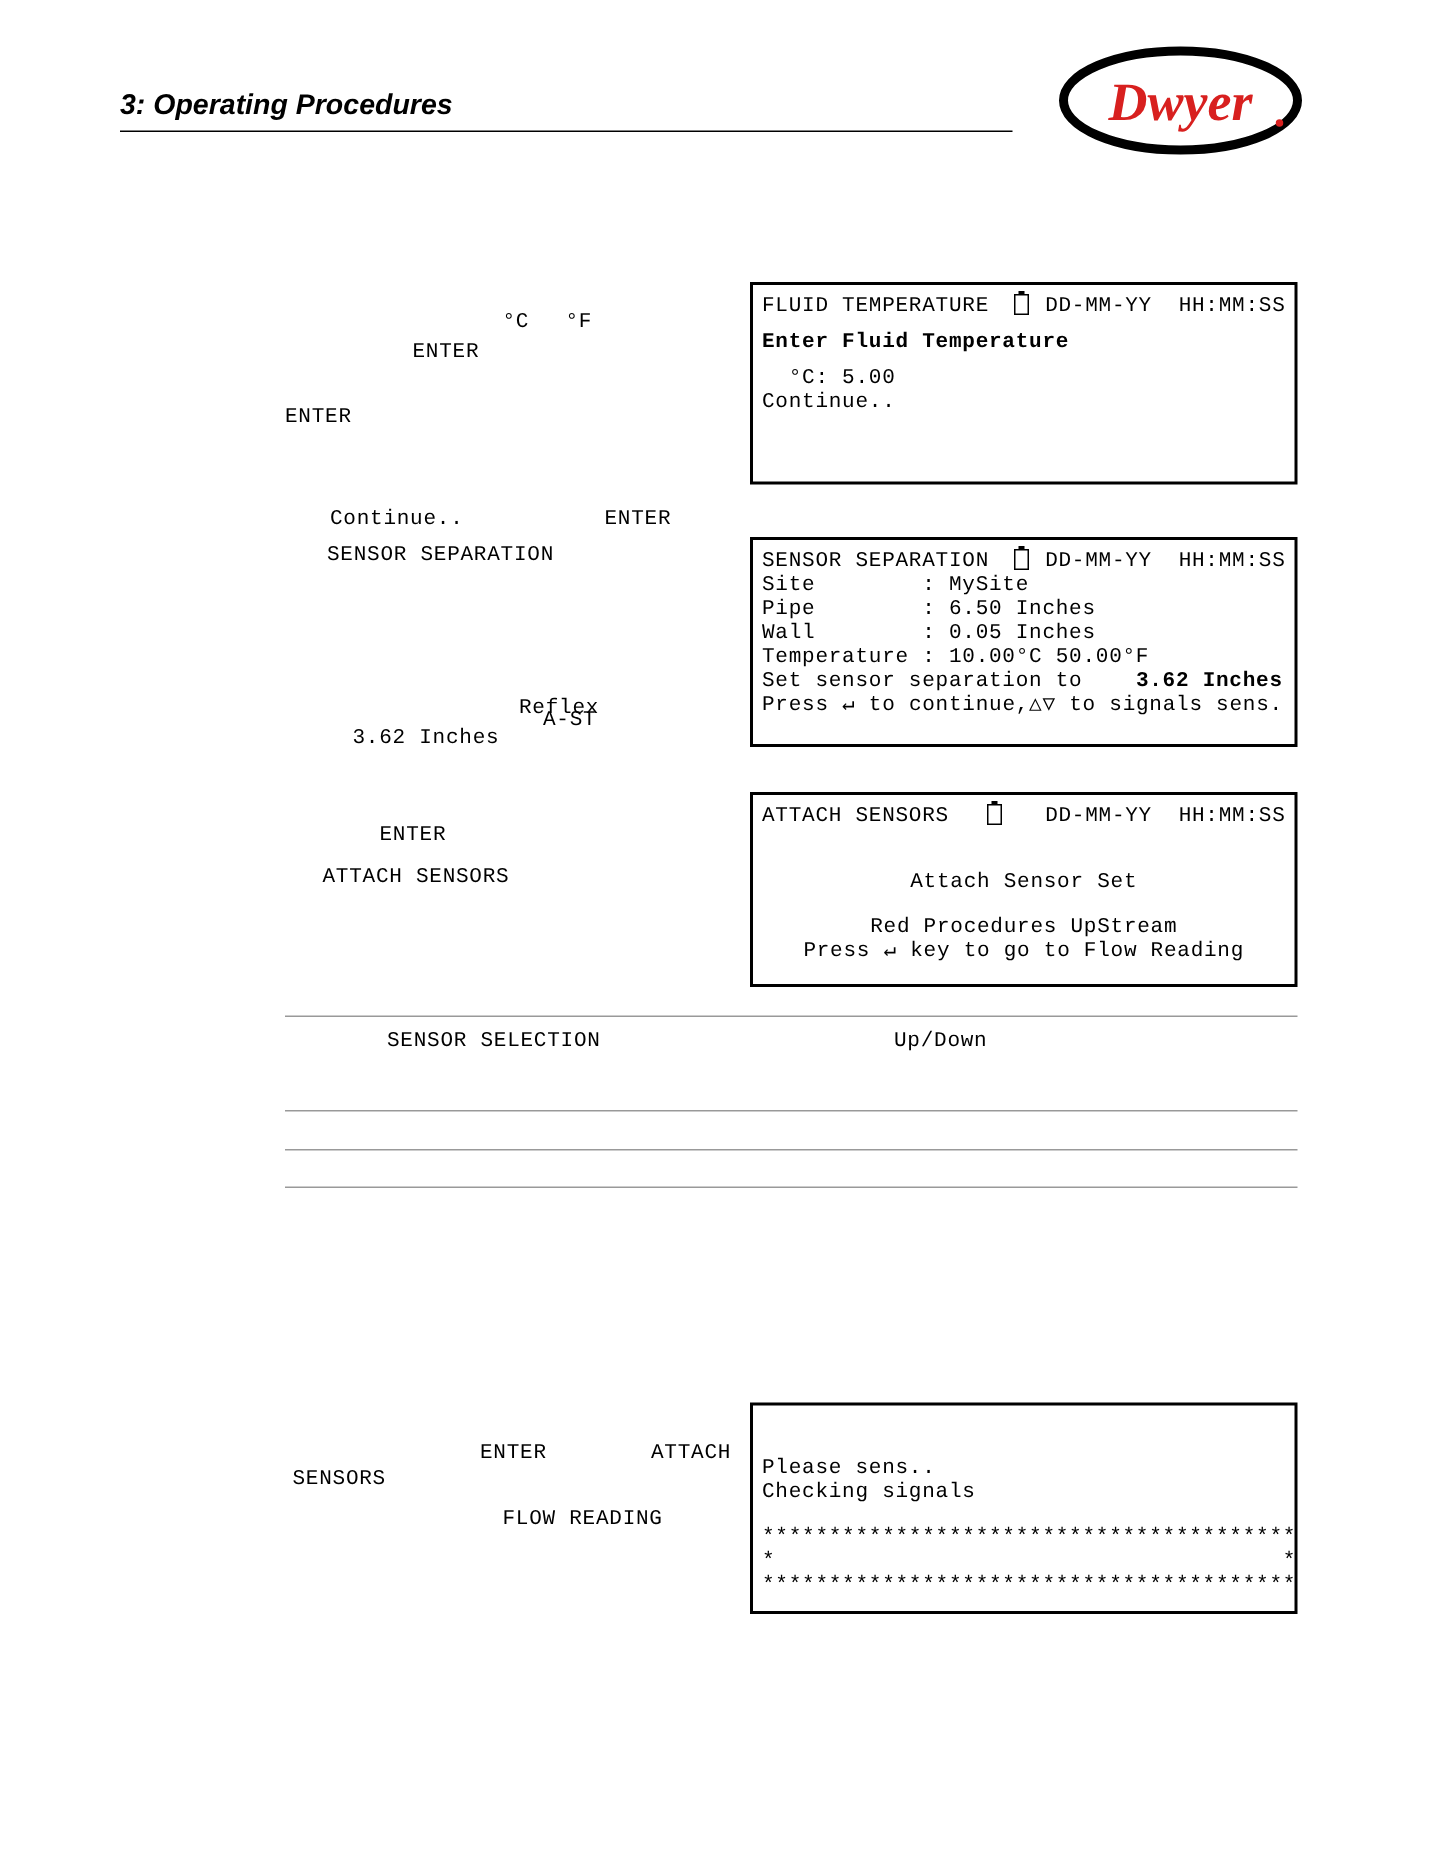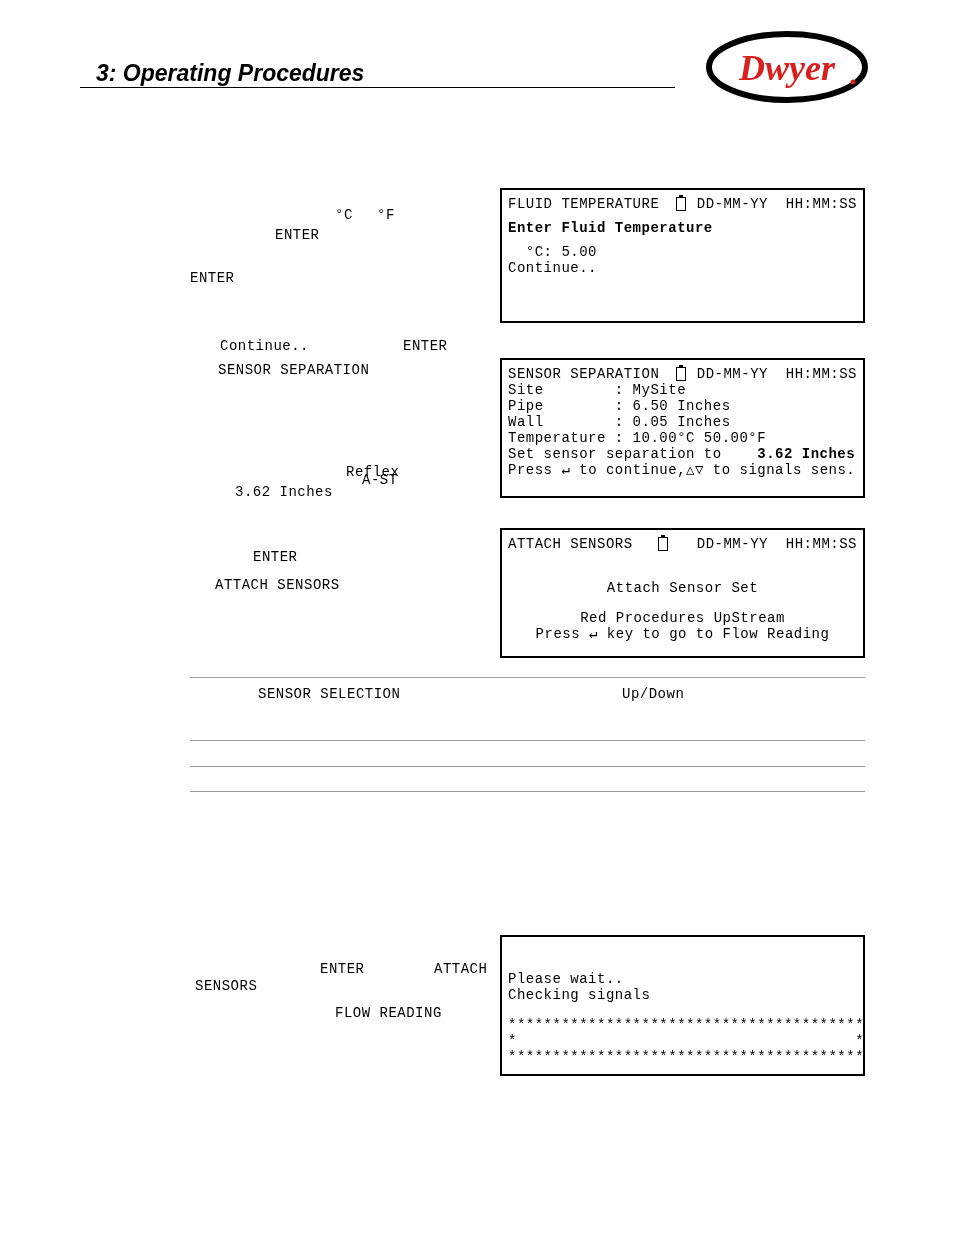--- a/index.html
+++ b/index.html
@@ -9,23 +9,23 @@
     font-family: "Verdana", sans-serif;
     width: 954px;
   }
   .page {
     position: relative;
     width: 954px;
     height: 1235px;
   }
   .header-title {
     position: absolute;
-    left: 96px;
+    left: 80px;
     top: 60px;
-    font-size: 23px;
+    font-size: 19px;
     font-weight: bold;
     font-style: italic;
     color: #000;
   }
   .header-rule {
     position: absolute;
     left: 80px;
     top: 87px;
     width: 595px;
     height: 1px;
@@ -147,31 +147,31 @@
       <span>ATTACH SENSORS</span>
       <span><span class="batt-icon"></span>   <span>DD-MM-YY  HH:MM:SS</span></span>
     </div>
     <div class="mono" style="text-align:center; margin-top:28px;">Attach Sensor Set</div>
     <div class="mono" style="text-align:center; margin-top:14px;">Red Procedures UpStream</div>
     <div class="mono" style="text-align:center;">Press ↵ key to go to Flow Reading</div>
   </div>
 
   <div class="section-hr" style="top:677px;"></div>
   <div class="mono" style="position:absolute; left:258px; top:686px;">SENSOR SELECTION</div>
-  <div class="mono" style="position:absolute; left:622px; top:686px;">Up/Down</div>
+  <div class="mono" style="position:absolute; left:596px; top:686px;">Up/Down</div>
   <div class="section-hr" style="top:740px;"></div>
   <div class="section-hr" style="top:766px;"></div>
   <div class="section-hr" style="top:791px;"></div>
 
   <div class="mono" style="position:absolute; left:320px; top:961px;">ENTER</div>
   <div class="mono" style="position:absolute; left:434px; top:961px;text-align:right;">ATTACH</div>
   <div class="mono" style="position:absolute; left:195px; top:978px;">SENSORS</div>
   <div class="mono" style="position:absolute; left:335px; top:1005px;">FLOW READING</div>
 
   <div class="screen-box" style="top:935px; height:141px;">
-    <div class="mono" style="margin-top:28px;">Please wait..</div>
+    <div class="mono" style="margin-top:28px;">Please sens..</div>
     <div class="mono">Checking signals</div>
     <div class="mono" style="margin-top:14px;">****************************************</div>
     <div class="mono">*                                      *</div>
     <div class="mono">****************************************</div>
   </div>
 
 </div>
 
 </body></html>

